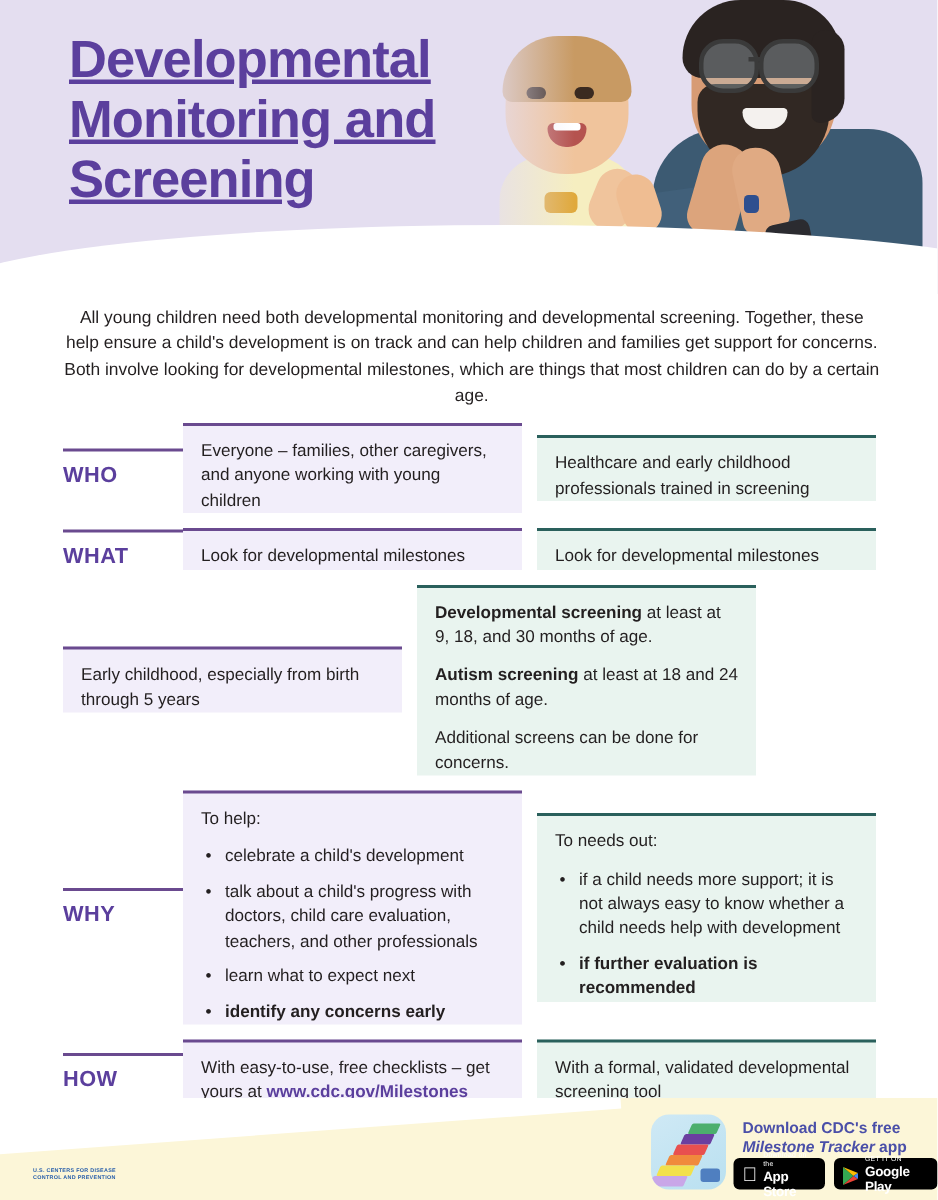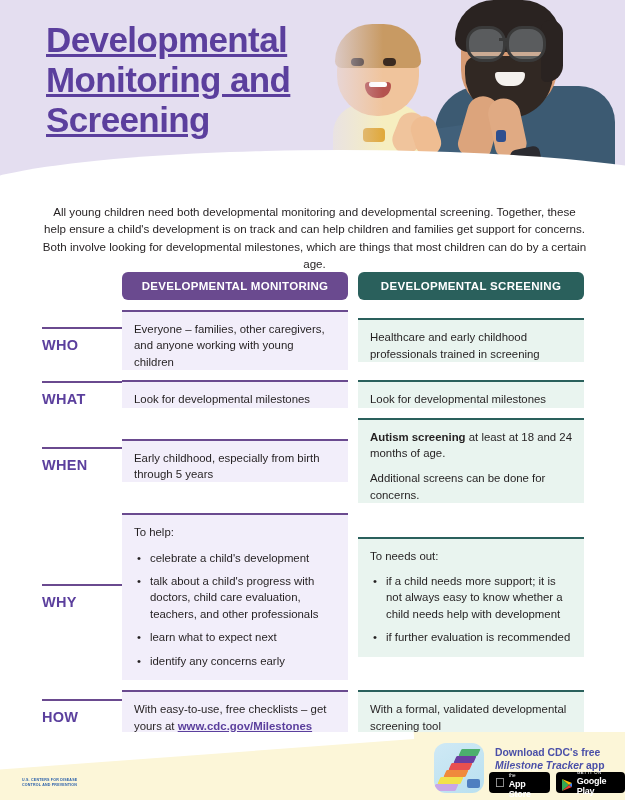--- a/index.html
+++ b/index.html
@@ -57,21 +57,21 @@
   .rlabel{width:80px;flex:0 0 80px;border-top:2px solid #6a4a8f;padding-top:8px;color:#5b3f9d;font-weight:bold;font-size:14.5px;letter-spacing:.3px;}
   .cell{width:226px;flex:0 0 226px;padding:9px 12px 0 12px;box-sizing:border-box;font-size:11.4px;line-height:16.4px;}
   .cell.mon{background:#f2eefa;border-top:2px solid #6a4a8f;}
   .cell.scr{background:#e9f4ef;border-top:2px solid #2a605c;margin-left:10px;}
   .cell.vcenter{display:flex;align-items:center;}
   .cell p{margin:0 0 9px 0;}
   .cell p:last-child{margin-bottom:0;}
   .cell b{font-weight:bold;}
   ul{margin:4px 0 0 0;padding-left:16px;list-style:none;}
   li{position:relative;margin-bottom:7px;}
-  li:last-child{margin-bottom:11px;}
+  li:last-child{margin-bottom:0;font-weight:bold;}
   li:before{content:"•";position:absolute;left:-13px;top:0;}
   .lead{margin:0 0 2px 0;}
   .link{color:#5b3f9d;font-weight:bold;text-decoration:underline;}
   
   .footer{position:absolute;left:0;bottom:0;width:625px;height:68px;background:#fcf6d8;overflow:hidden;}
   .footer-wedge{position:absolute;left:-10px;top:-34px;width:420px;height:72px;background:#ffffff;transform:rotate(-4.2deg);transform-origin:left top;}
   .cdc-logo{position:absolute;left:22px;top:8px;width:62px;height:36px;background:#2a60ab;border-radius:2px;overflow:hidden;}
   .cdc-text{position:absolute;left:6px;top:4px;color:#fff;font-weight:bold;font-size:24px;letter-spacing:-1px;line-height:28px;font-family:"Liberation Serif",serif;}
   .slash{position:absolute;background:rgba(255,255,255,.7);height:1px;width:90px;transform-origin:left center;}
   .cdc-tag{position:absolute;left:22px;top:46px;width:80px;color:#2a60ab;font-size:3.6px;font-weight:bold;line-height:5px;letter-spacing:.2px;}
@@ -127,42 +127,38 @@
     <div>Developmental</div>
     <div>Monitoring and</div>
     <div>Screening</div>
   </div>
 </div>
 
 <div class="intro">All young children need both developmental monitoring and developmental screening. Together, these help ensure a child's development is on track and can help children and families get support for concerns. Both involve looking for developmental milestones, which are things that most children can do by a certain age.</div>
 
 <div class="table">
 
-  <div class="pillrow">
-    <div class="pill mon">DEVELOPMENTAL MONITORING</div>
-    <div class="pill scr">DEVELOPMENTAL SCREENING</div>
-  </div>
 
   <div class="row">
     <div class="rlabel">WHO</div>
     <div class="cell mon">Everyone – families, other caregivers, and anyone working with young children</div>
     <div class="cell scr">Healthcare and early childhood professionals trained in screening</div>
   </div>
 
   <div class="row">
     <div class="rlabel">WHAT</div>
     <div class="cell mon">Look for developmental milestones</div>
     <div class="cell scr">Look for developmental milestones</div>
   </div>
 
   <div class="row">
-    <div class="rlabel">WHEN</div>
     <div class="cell mon vcenter">Early childhood, especially from birth through 5 years</div>
     <div class="cell scr">
       <div>
+          <p><b>Developmental screening</b> at least at 9, 18, and 30 months of age.</p>
           <p><b>Autism screening</b> at least at 18 and 24 months of age.</p>
           <p>Additional screens can be done for concerns.</p>
         </div>
     </div>
   </div>
 
   <div class="row">
     <div class="rlabel">WHY</div>
     <div class="cell mon">
       <p class="lead">To help:</p>

